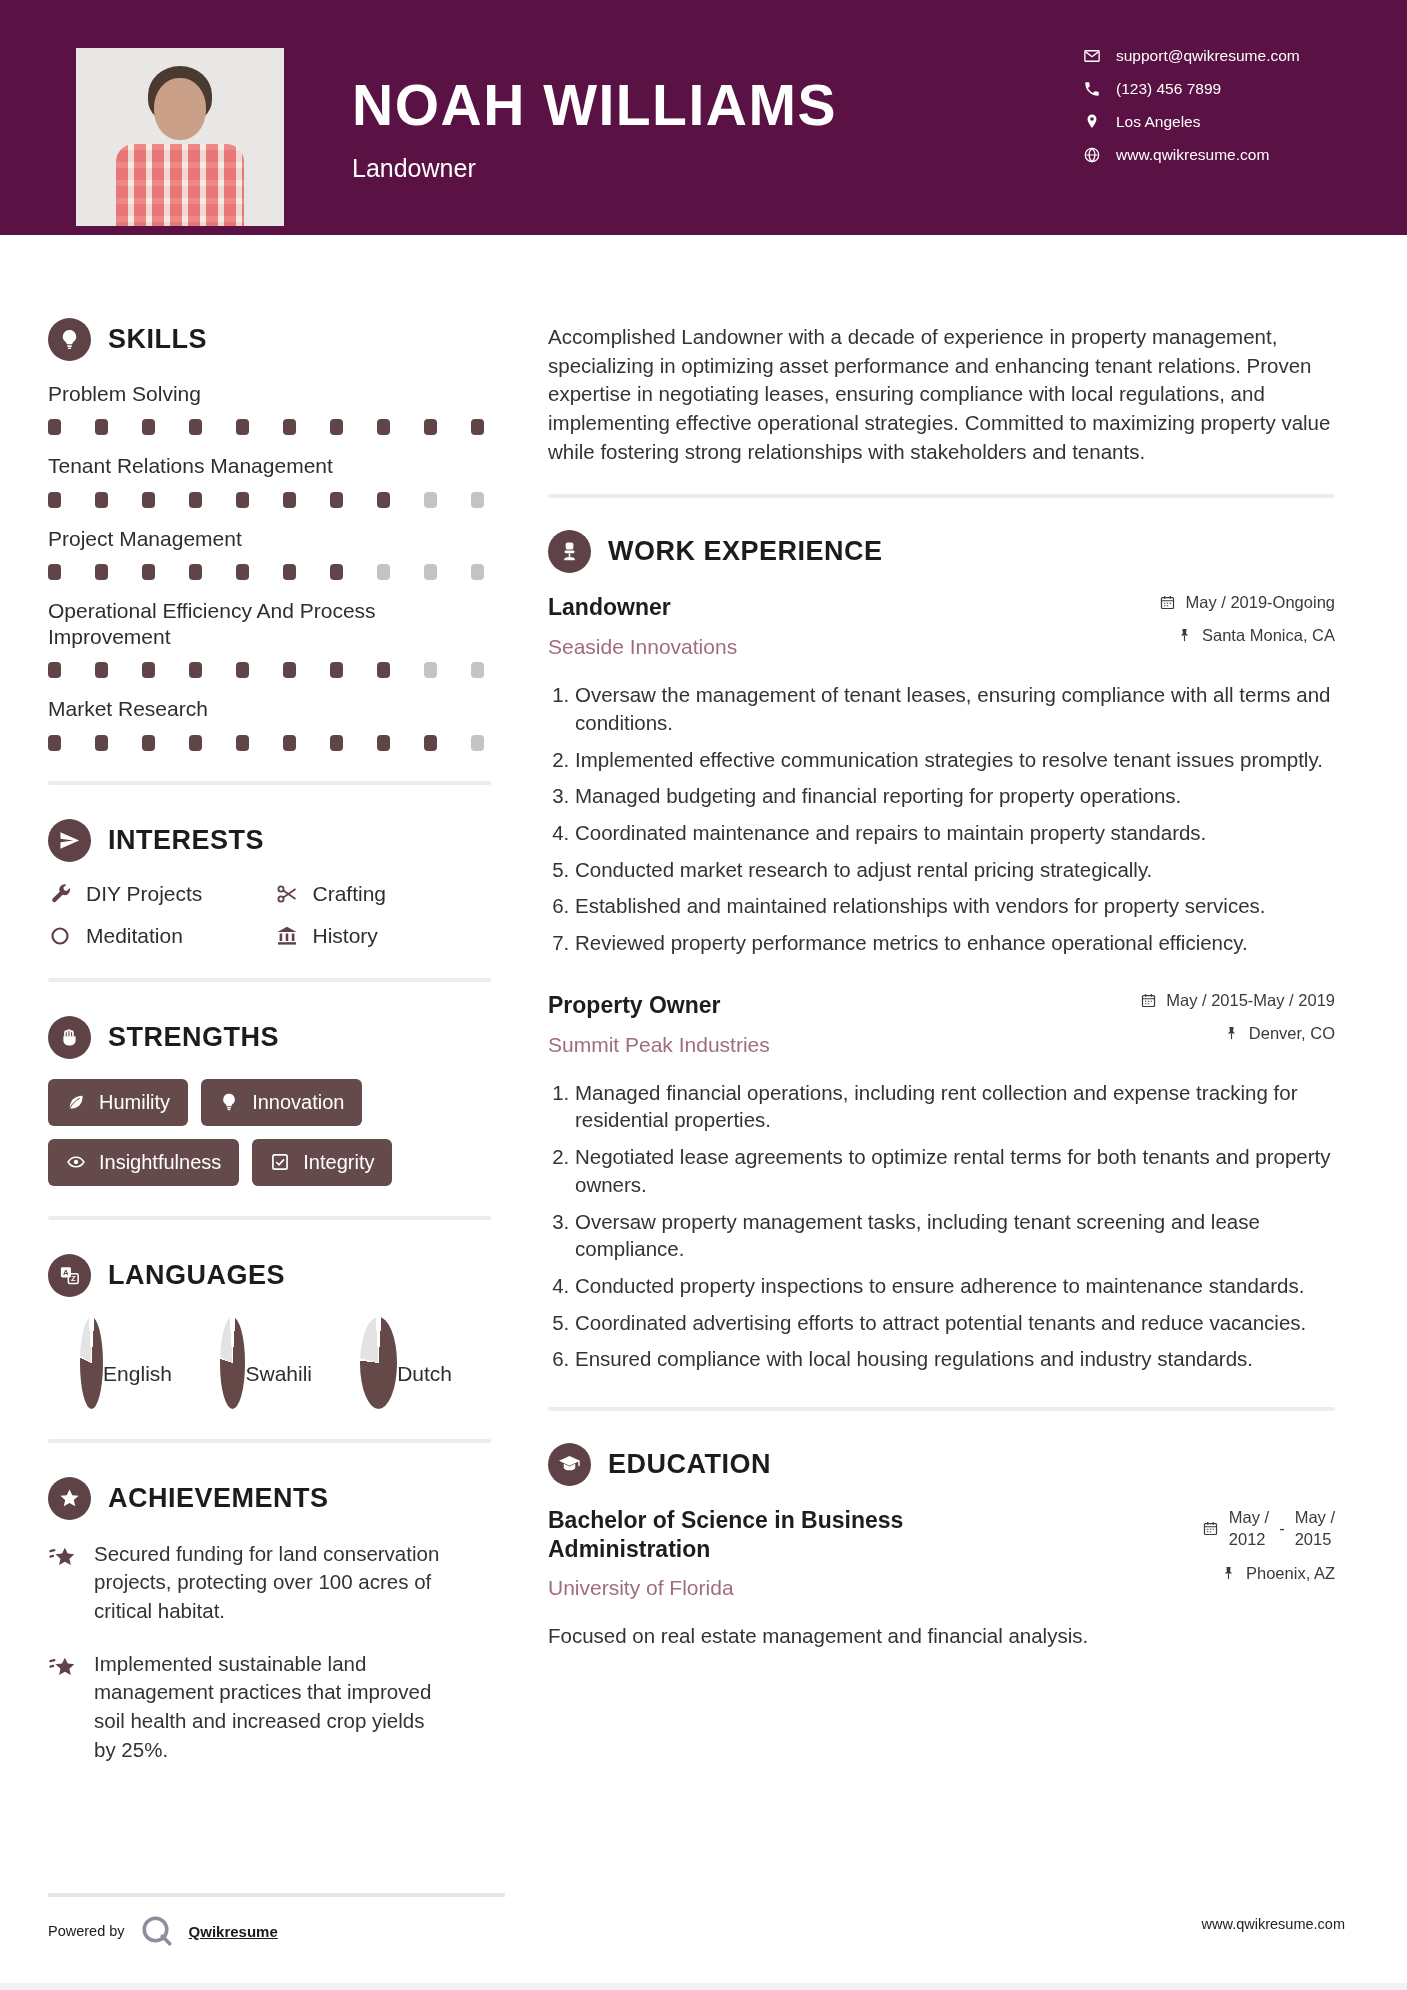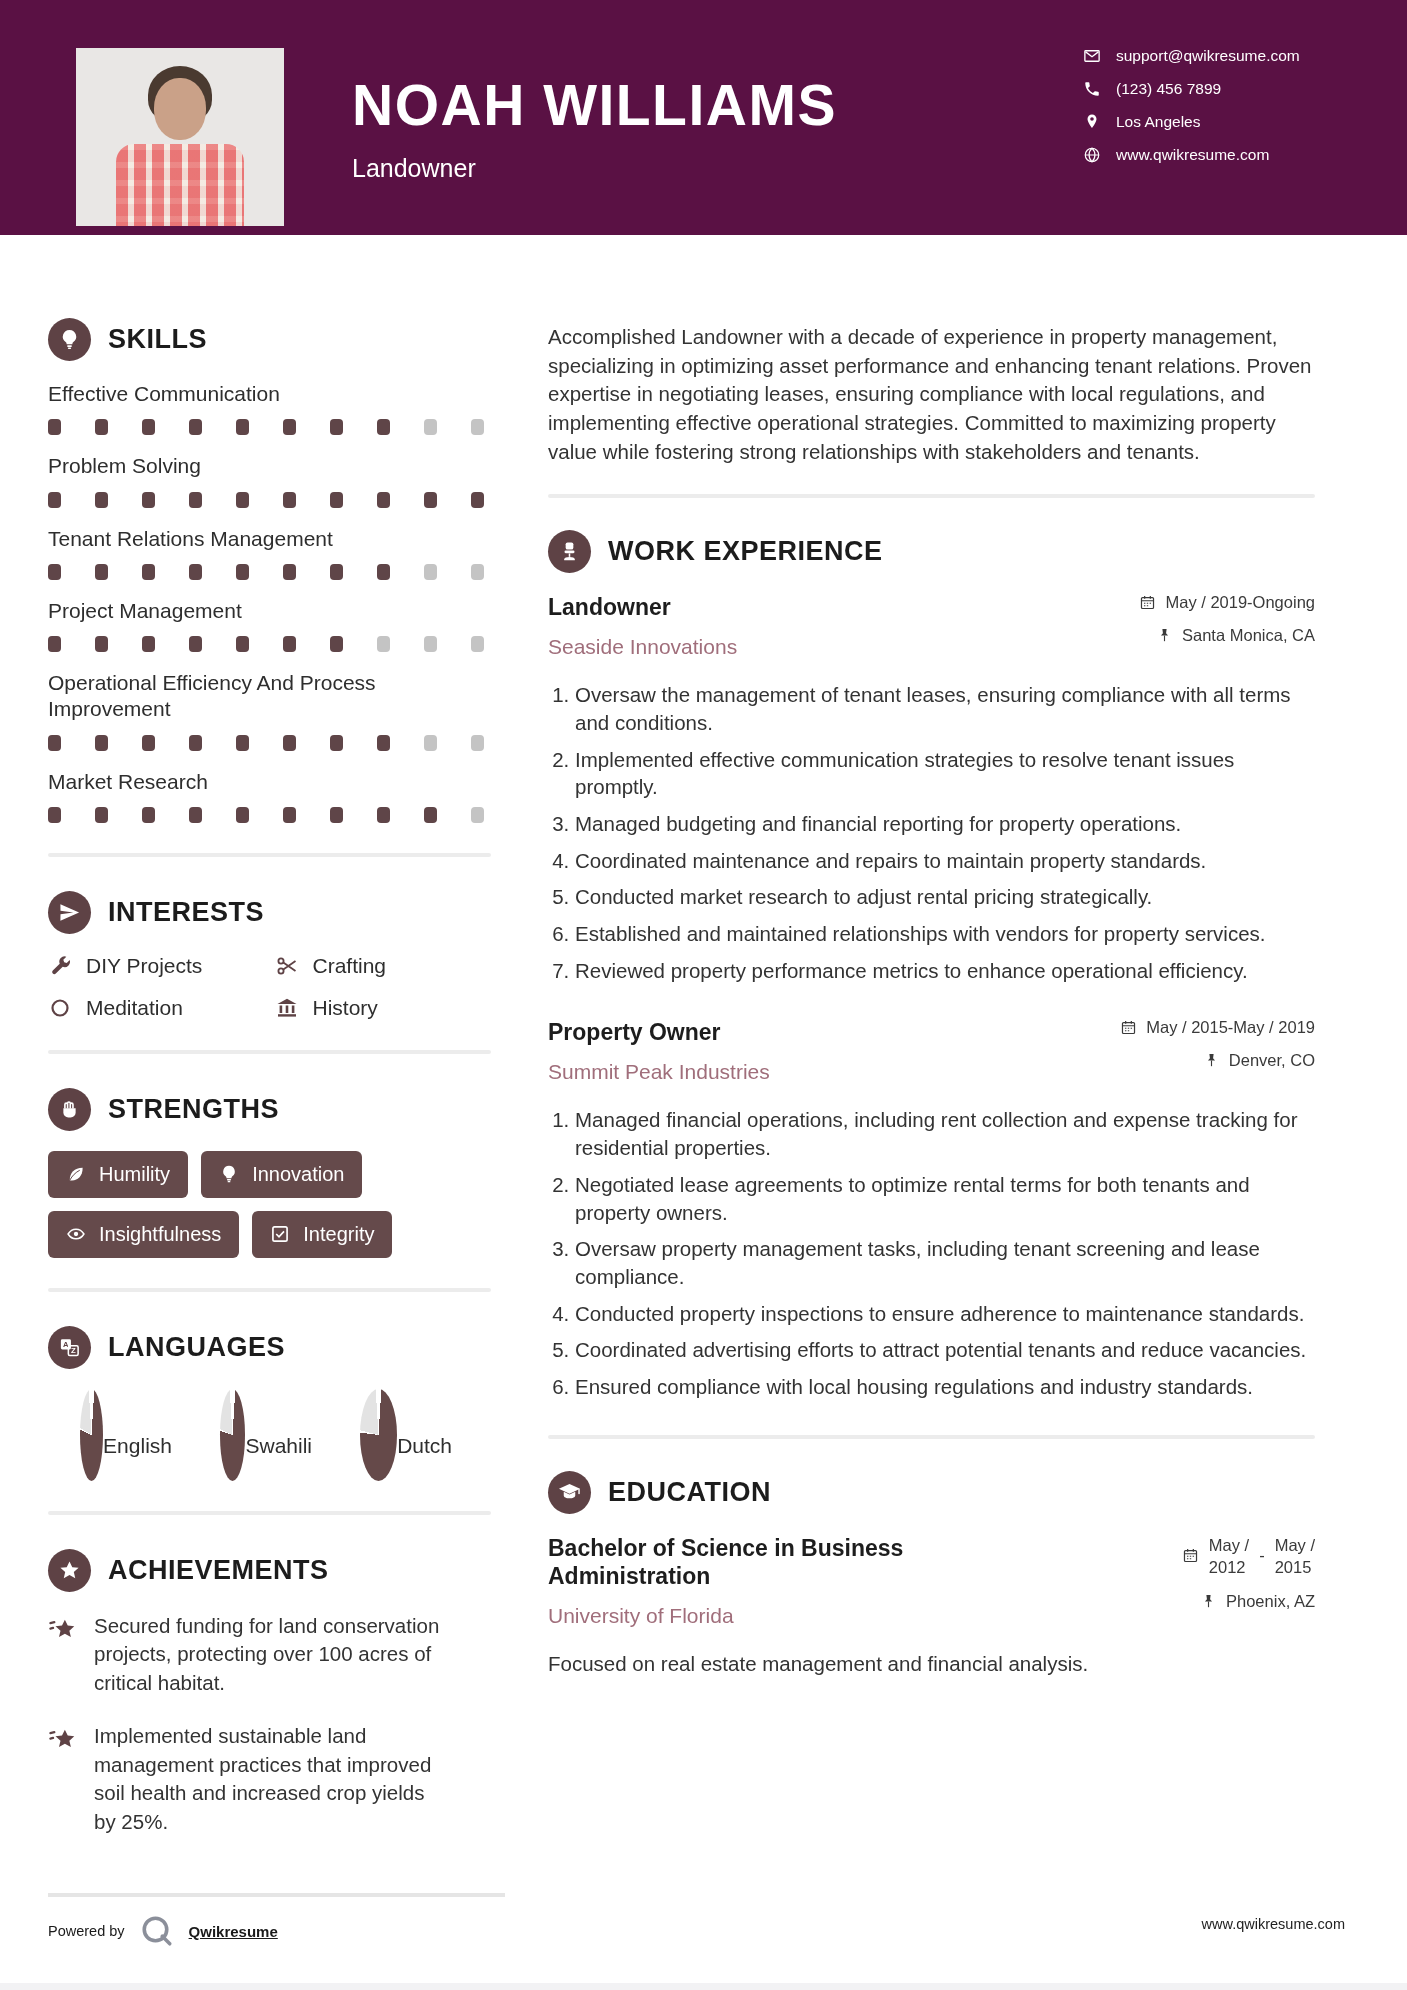--- a/index.html
+++ b/index.html
@@ -23,21 +23,21 @@
       repeating-linear-gradient(0deg, #d96a6a 0 12px, #f0e4da 12px 18px);
   }
   .header-main { margin-left:68px; padding-top:72px; flex:1; }
   .name { font-size:57px; font-weight:bold; letter-spacing:1.5px; }
   .role { font-size:25px; margin-top:16px; font-weight:normal; }
   .contacts { width:262px; padding-top:46px; display:flex; flex-direction:column; gap:13px; flex:none; }
   .contact { display:flex; align-items:center; gap:15px; font-size:15.5px; min-height:20px;text-align:center; }
   .c-ic { width:18px; height:18px; flex:none; color:#fff; }
   .c-ic svg { width:18px; height:18px; display:block; }
   
-  .page-body { display:flex; padding:0 92px 0 48px; }
+  .page-body { display:flex; padding:0 72px 0 48px; }
   .left-col  { width:443px; flex:none; padding-top:83px; }
   .right-col { flex:1; margin-left:57px; padding-top:88px; }
   .section-head { display:flex; align-items:center; gap:17px; margin-bottom:20px; }
   .sec-ic { width:43px; height:43px; border-radius:50%; background:#5E4245; color:#fff;
             display:flex; align-items:center; justify-content:center; flex:none; }
   .sec-ic svg { width:23px; height:23px; display:block; }
   .sec-title { font-size:27px; font-weight:bold; color:#1c1c1c; letter-spacing:.5px; }
   .divider { height:4px; background:#ECECEC; border-radius:2px; }
   .left-col .divider { margin:30px 0 34px; }
   .right-col .divider { margin:28px 0 32px; }
@@ -154,35 +154,20 @@
       <span class="sec-ic">
           <svg viewBox="0 0 24 24" fill="currentColor">
             <path d="M12 2a7 7 0 0 0-4 12.7c.6.5 1 1.2 1 2V17h6v-.3c0-.8.4-1.5 1-2A7 7 0 0 0 12 2z"></path>
             <rect x="9.5" y="18" width="5" height="1.8" rx=".9"></rect>
             <rect x="10.3" y="20.4" width="3.4" height="1.6" rx=".8"></rect>
           </svg>
         </span>
       <span class="sec-title">SKILLS</span>
     </div>
     <div id="skills-mount">
-        <div class="skill">
-    <div class="s-name">Effective Communication</div>
-    <div class="s-row">
-            <span class="sq on"></span>
-            <span class="sq on"></span>
-            <span class="sq on"></span>
-            <span class="sq on"></span>
-            <span class="sq on"></span>
-            <span class="sq on"></span>
-            <span class="sq on"></span>
-            <span class="sq on"></span>
-            <span class="sq"></span>
-            <span class="sq"></span>
-          </div>
-  </div>
         <div class="skill">
     <div class="s-name">Problem Solving</div>
     <div class="s-row">
             <span class="sq on"></span>
             <span class="sq on"></span>
             <span class="sq on"></span>
             <span class="sq on"></span>
             <span class="sq on"></span>
             <span class="sq on"></span>
             <span class="sq on"></span>

